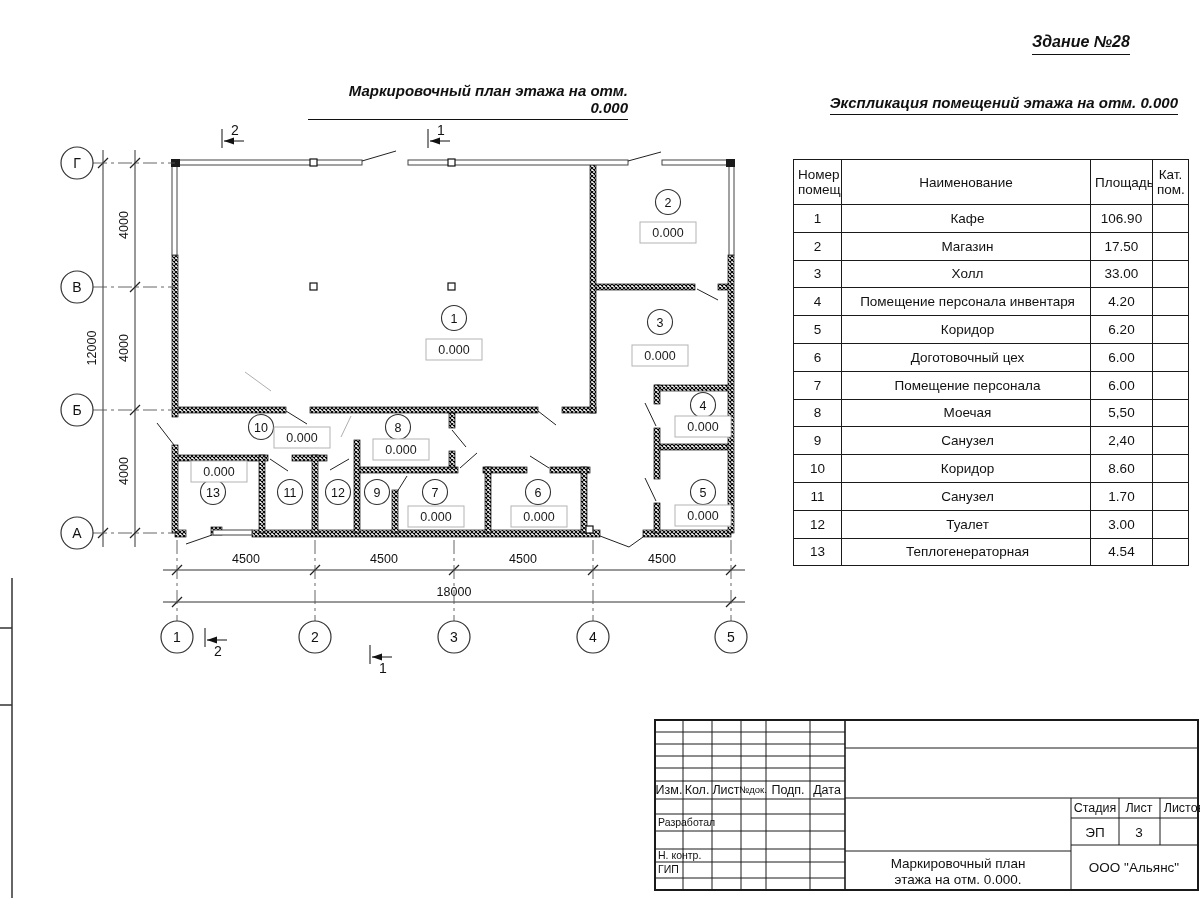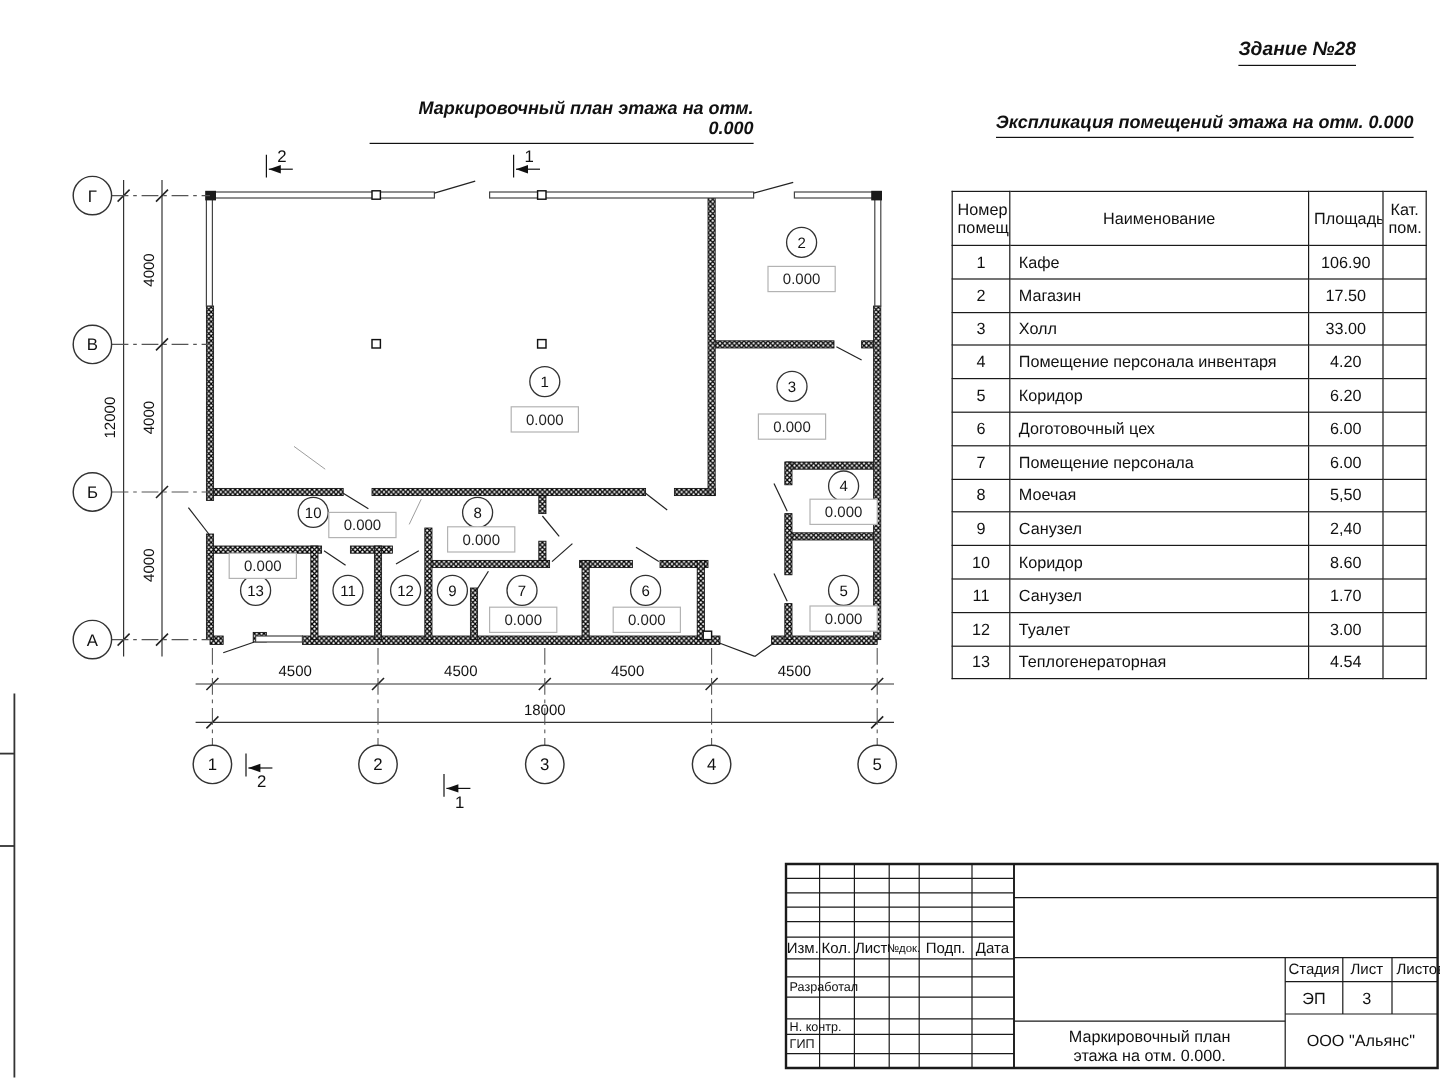--- a/index.html
+++ b/index.html
@@ -8,21 +8,21 @@
   .abs{position:absolute}
   .dwg-title{font-style:italic;font-weight:bold;font-size:15px;text-align:right}
   .dwg-title span{display:inline-block;border-bottom:1.6px solid #111;padding-bottom:3px}
   #building-title{font-size:16px;text-align:center}
   
   #expl-table{border-collapse:collapse;table-layout:fixed;background:#fff}
   #expl-table th,#expl-table td{border:1.4px solid #1a1a1a;font-size:13.5px;font-weight:normal;
       padding:0 4px;overflow:hidden}
   #expl-table th{height:44px;text-align:center}
   #expl-table td.c{text-align:center}
-  #expl-table td.n{text-align:left;padding-left:7px}
+  #expl-table td.n{text-align:center;padding-left:7px}
   #expl-table td.r{text-align:right;padding-right:6px}
   #expl-table tr.data-row{height:27.8px}
   #expl-table tr.total-row{height:21px}
   
   .dashdot{stroke:#555;stroke-width:0.9;fill:none;stroke-dasharray:14 4 3 4}
   .bubble{fill:#fff;stroke:#333;stroke-width:1.2}
   .bubble-text{font-size:14px;text-anchor:middle;fill:#111}
   .dim-text{font-size:12.5px;text-anchor:middle;fill:#111}
   .marker-text{font-size:14px;text-anchor:middle;fill:#111}
   .room-circle{fill:#fff;stroke:#333;stroke-width:1.1}

